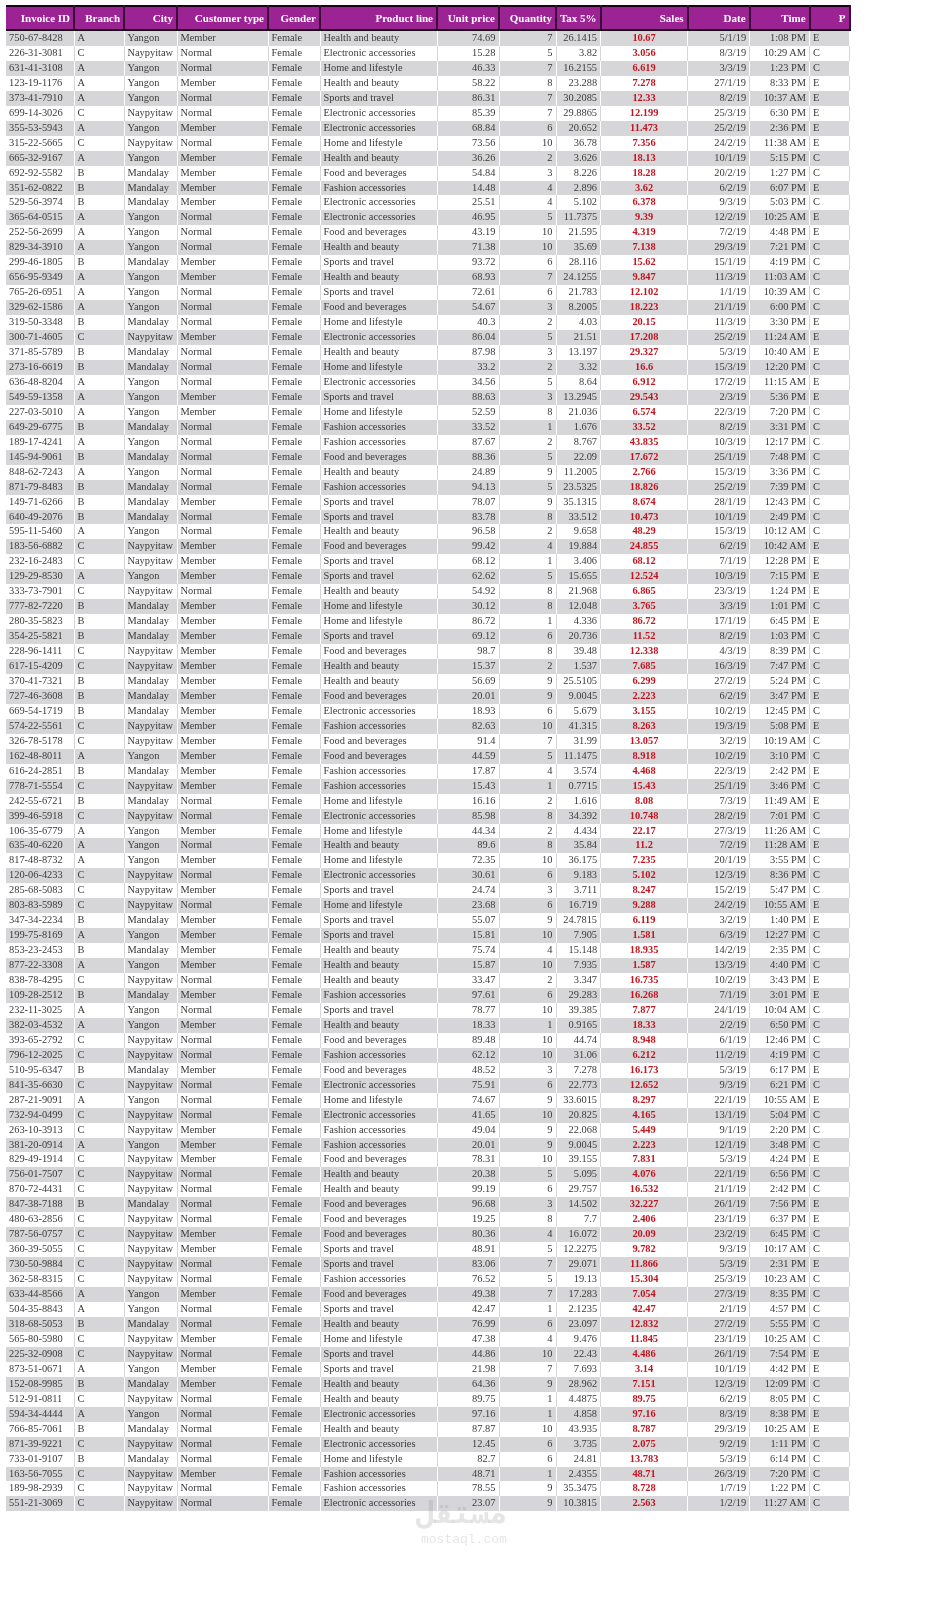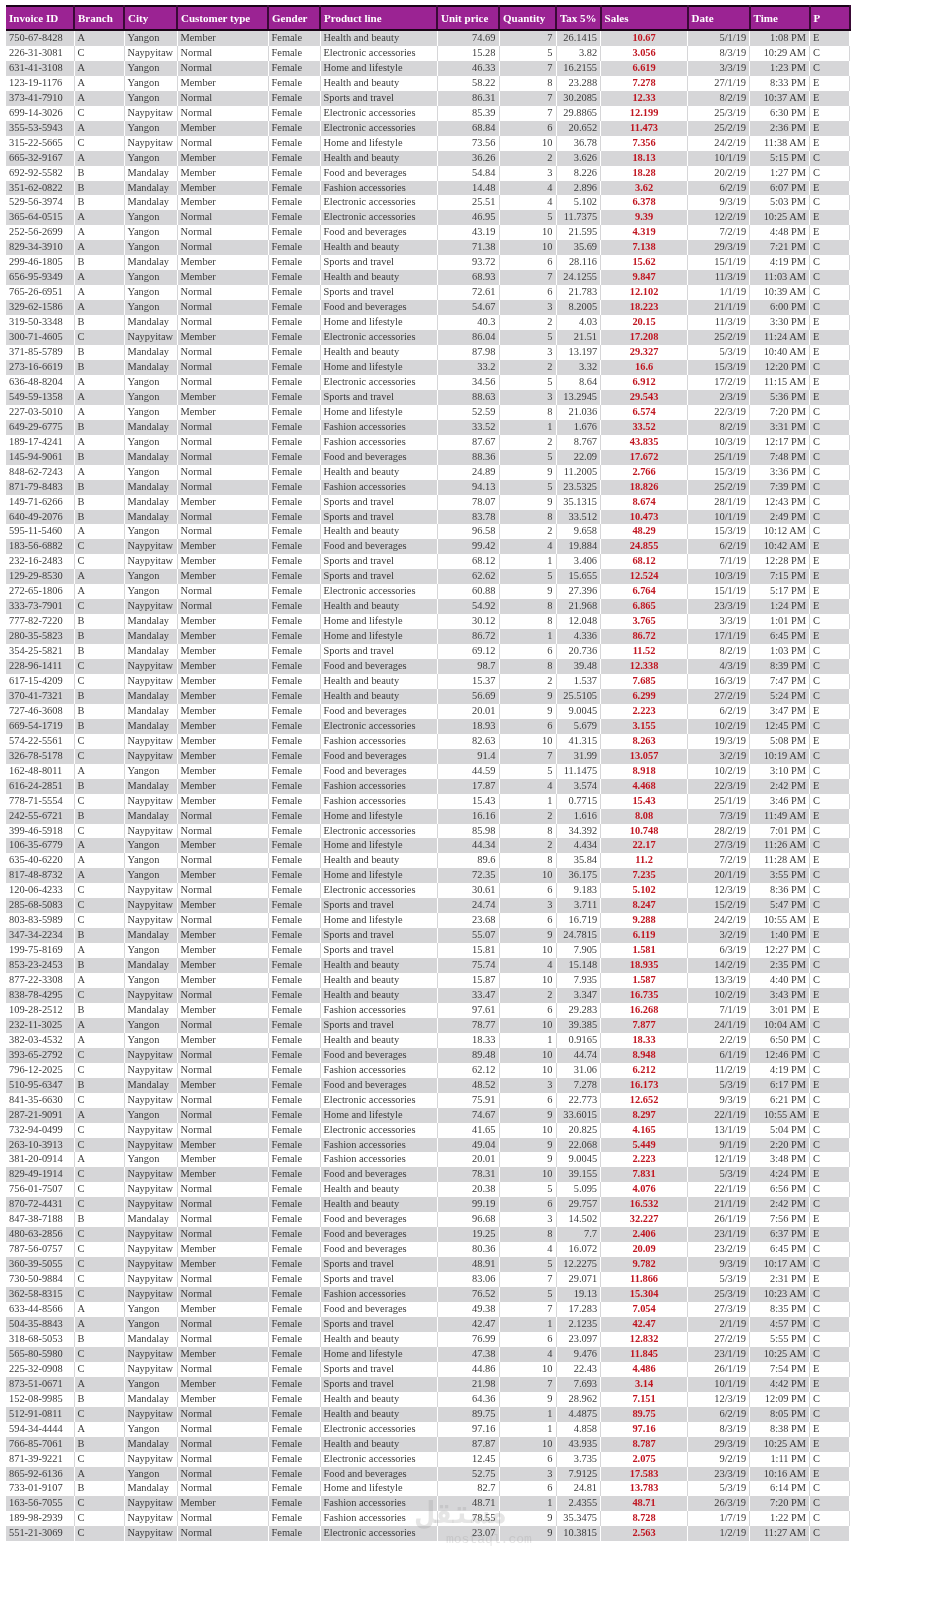--- a/index.html
+++ b/index.html
@@ -1,28 +1,28 @@
 <!DOCTYPE html>
 <html><head>
 <meta charset="utf-8">
 <style>
   html, body { margin: 0; padding: 0; background: #ffffff; }
   body { width: 930px; height: 1600px; overflow: hidden; position: relative; }
   .wrap { position: absolute; left: 6px; top: 5px; width: 940px; }
   table { border-collapse: collapse; table-layout: fixed; font-family: "Liberation Serif", "DejaVu Serif", serif; font-size: 10.4px; color: #3a3a3a; }
-  thead th { background: #9b2393; color: #ffffff; font-weight: bold; text-align: left; height: 22px; padding: 0 3px; border-right: 2px solid #3a0a36; border-top: 2px solid #1a0418; border-bottom: 2px solid #1a0418; font-size: 11px; white-space: nowrap; overflow: hidden; margin-top: 40px; }
+  thead th { background: #9b2393; color: #ffffff; font-weight: bold; text-align: right; height: 22px; padding: 0 3px; border-right: 2px solid #3a0a36; border-top: 2px solid #1a0418; border-bottom: 2px solid #1a0418; font-size: 11px; white-space: nowrap; overflow: hidden; margin-top: 40px; }
   tbody td { height: 14.95px; padding: 0 3px; white-space: nowrap; overflow: hidden; border-right: 1px solid #ffffff; line-height: 14.95px; }
   tbody tr:nth-child(odd) td { background: #d6d6d8; }
   tbody tr:nth-child(even) td { background: #ffffff; border-right: 1px solid #d6d6d8; }
   td.num { text-align: right; }
   td.sales { color: #c0141f; font-weight: bold; text-align: center; }
   .c-id{width:68px}.c-br{width:50px}.c-city{width:53px}.c-ct{width:91px}.c-g{width:52px}.c-pl{width:117px}
   .c-up{width:62px}.c-q{width:57px}.c-tax{width:44px}.c-sales{width:87px}.c-date{width:62px}.c-time{width:60px}.c-pay{width:40px}
   .watermark { position: absolute; left: 417px; top: 1495px; font-family: Liberation Mono, monospace; color: rgba(150,150,150,0.25); font-size: 30px; font-weight: bold; pointer-events: none; }
-  .watermark small { display:block; font-size: 13px; font-weight: normal; margin-left: 29px; }
+  .watermark small { display:block; font-size: 13px; font-weight: normal; margin-left: 4px; }
 </style>
 </head>
 <body>
 
 <div class="wrap">
   <table>
     <colgroup>
       <col class="c-id">
         <col class="c-br">
         <col class="c-city">
@@ -604,35 +604,20 @@
           <td>Sports and travel</td>
           <td class="num">62.62</td>
           <td class="num">5</td>
           <td class="num">15.655</td>
           <td class="sales">12.524</td>
           <td class="num">10/3/19</td>
           <td class="num">7:15 PM</td>
           <td>E</td>
         </tr>
         <tr>
-          <td>272-65-1806</td>
-          <td>A</td>
-          <td>Yangon</td>
-          <td>Normal</td>
-          <td>Female</td>
-          <td>Electronic accessories</td>
-          <td class="num">60.88</td>
-          <td class="num">9</td>
-          <td class="num">27.396</td>
-          <td class="sales">6.764</td>
-          <td class="num">15/1/19</td>
-          <td class="num">5:17 PM</td>
-          <td>E</td>
-        </tr>
-        <tr>
           <td>333-73-7901</td>
           <td>C</td>
           <td>Naypyitaw</td>
           <td>Normal</td>
           <td>Female</td>
           <td>Health and beauty</td>
           <td class="num">54.92</td>
           <td class="num">8</td>
           <td class="num">21.968</td>
           <td class="sales">6.865</td>
@@ -1487,35 +1472,20 @@
           <td>Normal</td>
           <td>Female</td>
           <td>Electronic accessories</td>
           <td class="num">12.45</td>
           <td class="num">6</td>
           <td class="num">3.735</td>
           <td class="sales">2.075</td>
           <td class="num">9/2/19</td>
           <td class="num">1:11 PM</td>
           <td>C</td>
-        </tr>
-        <tr>
-          <td>865-92-6136</td>
-          <td>A</td>
-          <td>Yangon</td>
-          <td>Normal</td>
-          <td>Female</td>
-          <td>Food and beverages</td>
-          <td class="num">52.75</td>
-          <td class="num">3</td>
-          <td class="num">7.9125</td>
-          <td class="sales">17.583</td>
-          <td class="num">23/3/19</td>
-          <td class="num">10:16 AM</td>
-          <td>E</td>
         </tr>
         <tr>
           <td>733-01-9107</td>
           <td>B</td>
           <td>Mandalay</td>
           <td>Normal</td>
           <td>Female</td>
           <td>Home and lifestyle</td>
           <td class="num">82.7</td>
           <td class="num">6</td>

